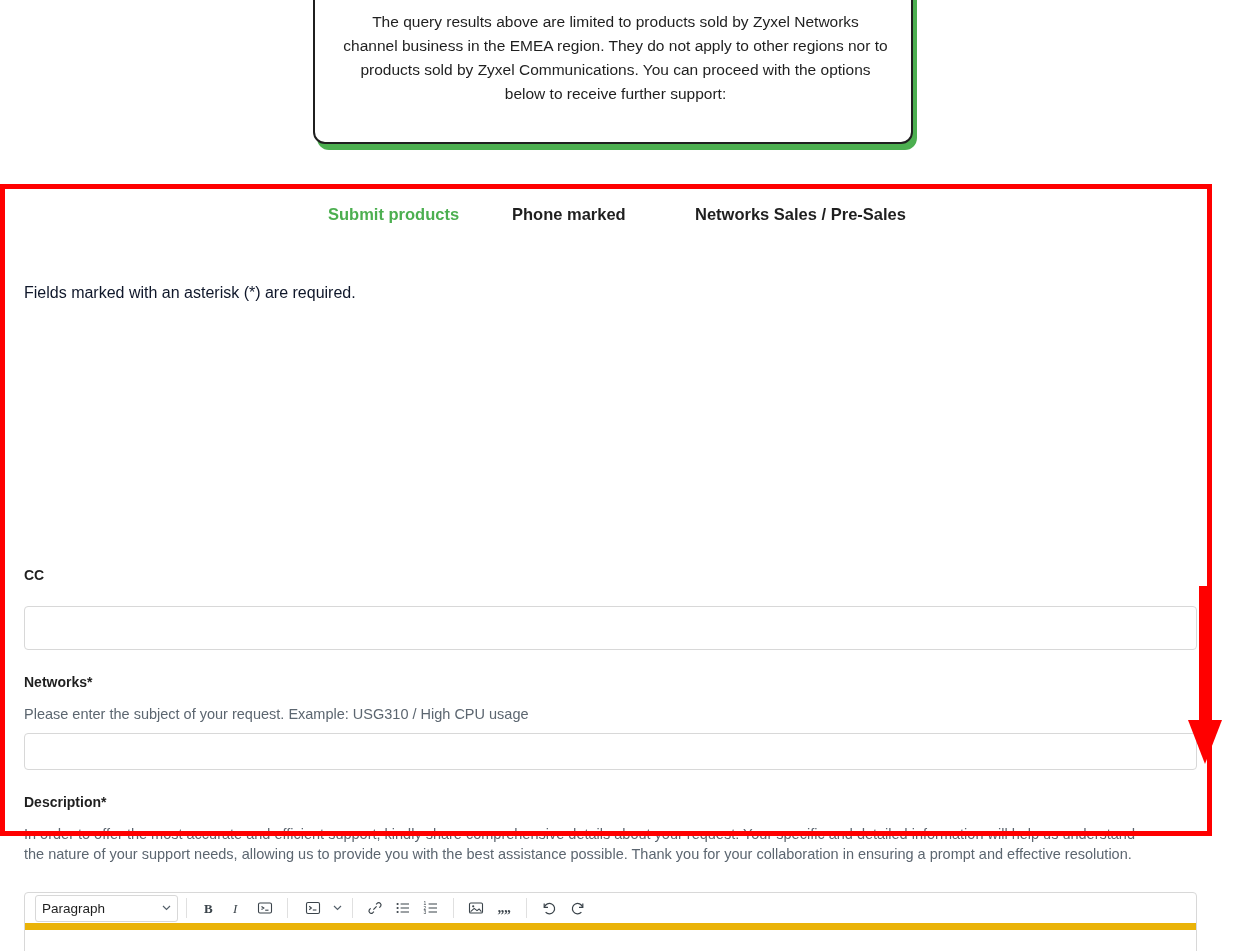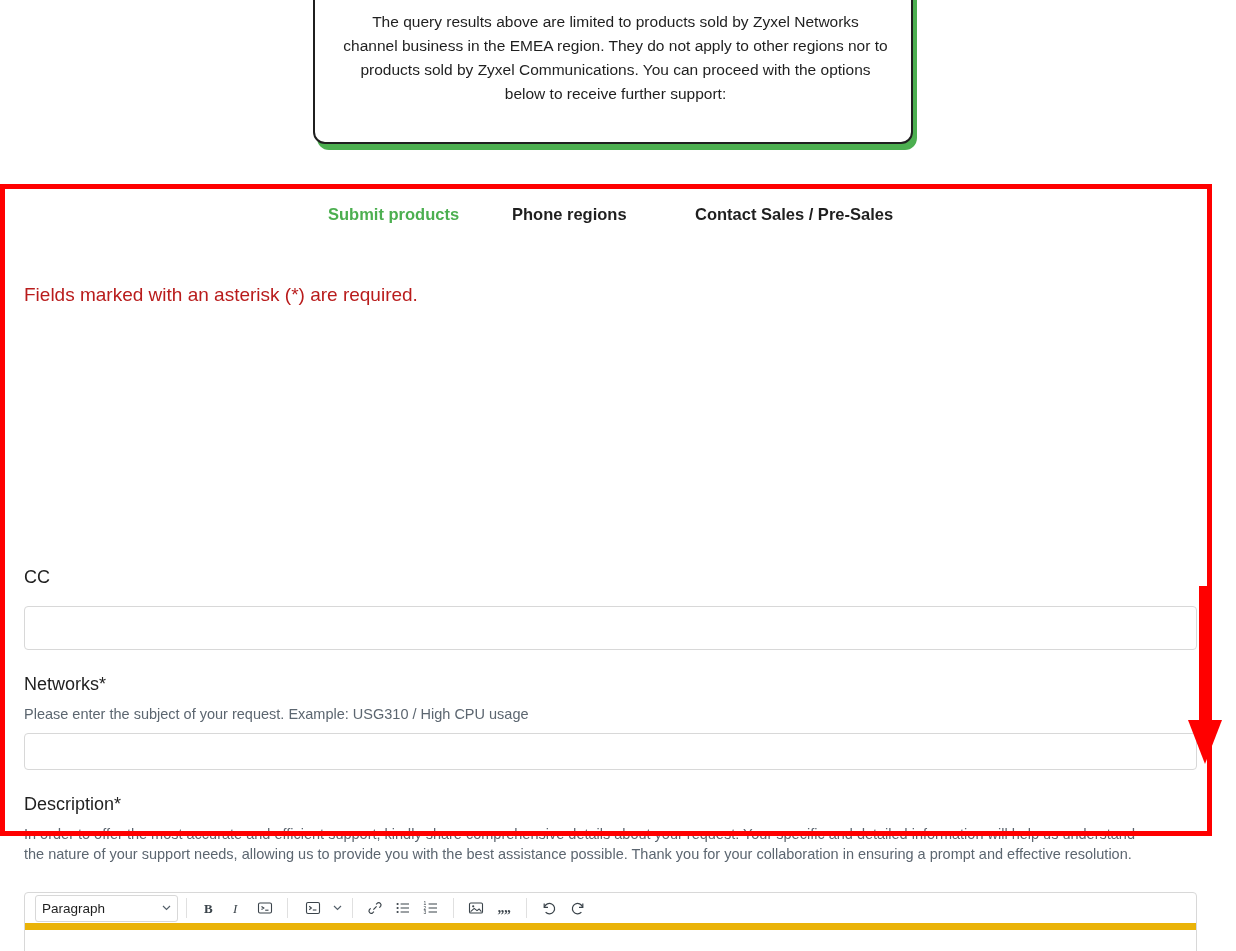--- a/index.html
+++ b/index.html
@@ -90,28 +90,28 @@
   .form-area {
     position: absolute;
     left: 0;
     top: 237px;
     width: 1212px;
   }
   .required-note {
     position: absolute;
     left: 24px;
     top: 47px;
-    font-size: 19px;
-    color: #b91c1c;
+    font-size: 16px;
+    color: #0f172a;
   }
   .field-label {
     position: absolute;
     left: 24px;
-    font-size: 18px;
-    font-weight: normal;
+    font-size: 14px;
+    font-weight: bold;
     color: #1f1f1f;
   }
   .field-hint {
     position: absolute;
     left: 24px;
     font-size: 14.5px;
     color: #5c6670;
     line-height: 20px;
   }
   .text-input {
@@ -204,22 +204,22 @@
 <body>
 
 <div id="page">
 
   <div class="notice-card">
     <div class="notice-text">The query results above are limited to products sold by Zyxel Networks channel business in the EMEA region. They do not apply to other regions nor to products sold by Zyxel Communications. You can proceed with the options below to receive further support:</div>
   </div>
 
   <div class="tabs">
     <div class="tab tab-active" id="tab0">Submit products</div>
-    <div class="tab tab-inactive" id="tab1">Phone regions</div>
-    <div class="tab tab-inactive" id="tab2">Contact Sales / Pre-Sales</div>
+    <div class="tab tab-inactive" id="tab1">Phone marked</div>
+    <div class="tab tab-inactive" id="tab2">Networks Sales / Pre-Sales</div>
   </div>
 
   <div class="form-area">
 
     <div class="required-note">Fields marked with an asterisk (*) are required.</div>
 
     <div class="field-label" id="label-cc">CC</div>
     <input class="text-input" id="input-cc" type="text" value="" style="">
 
     <div class="field-label" id="label-subject">Networks*</div>

